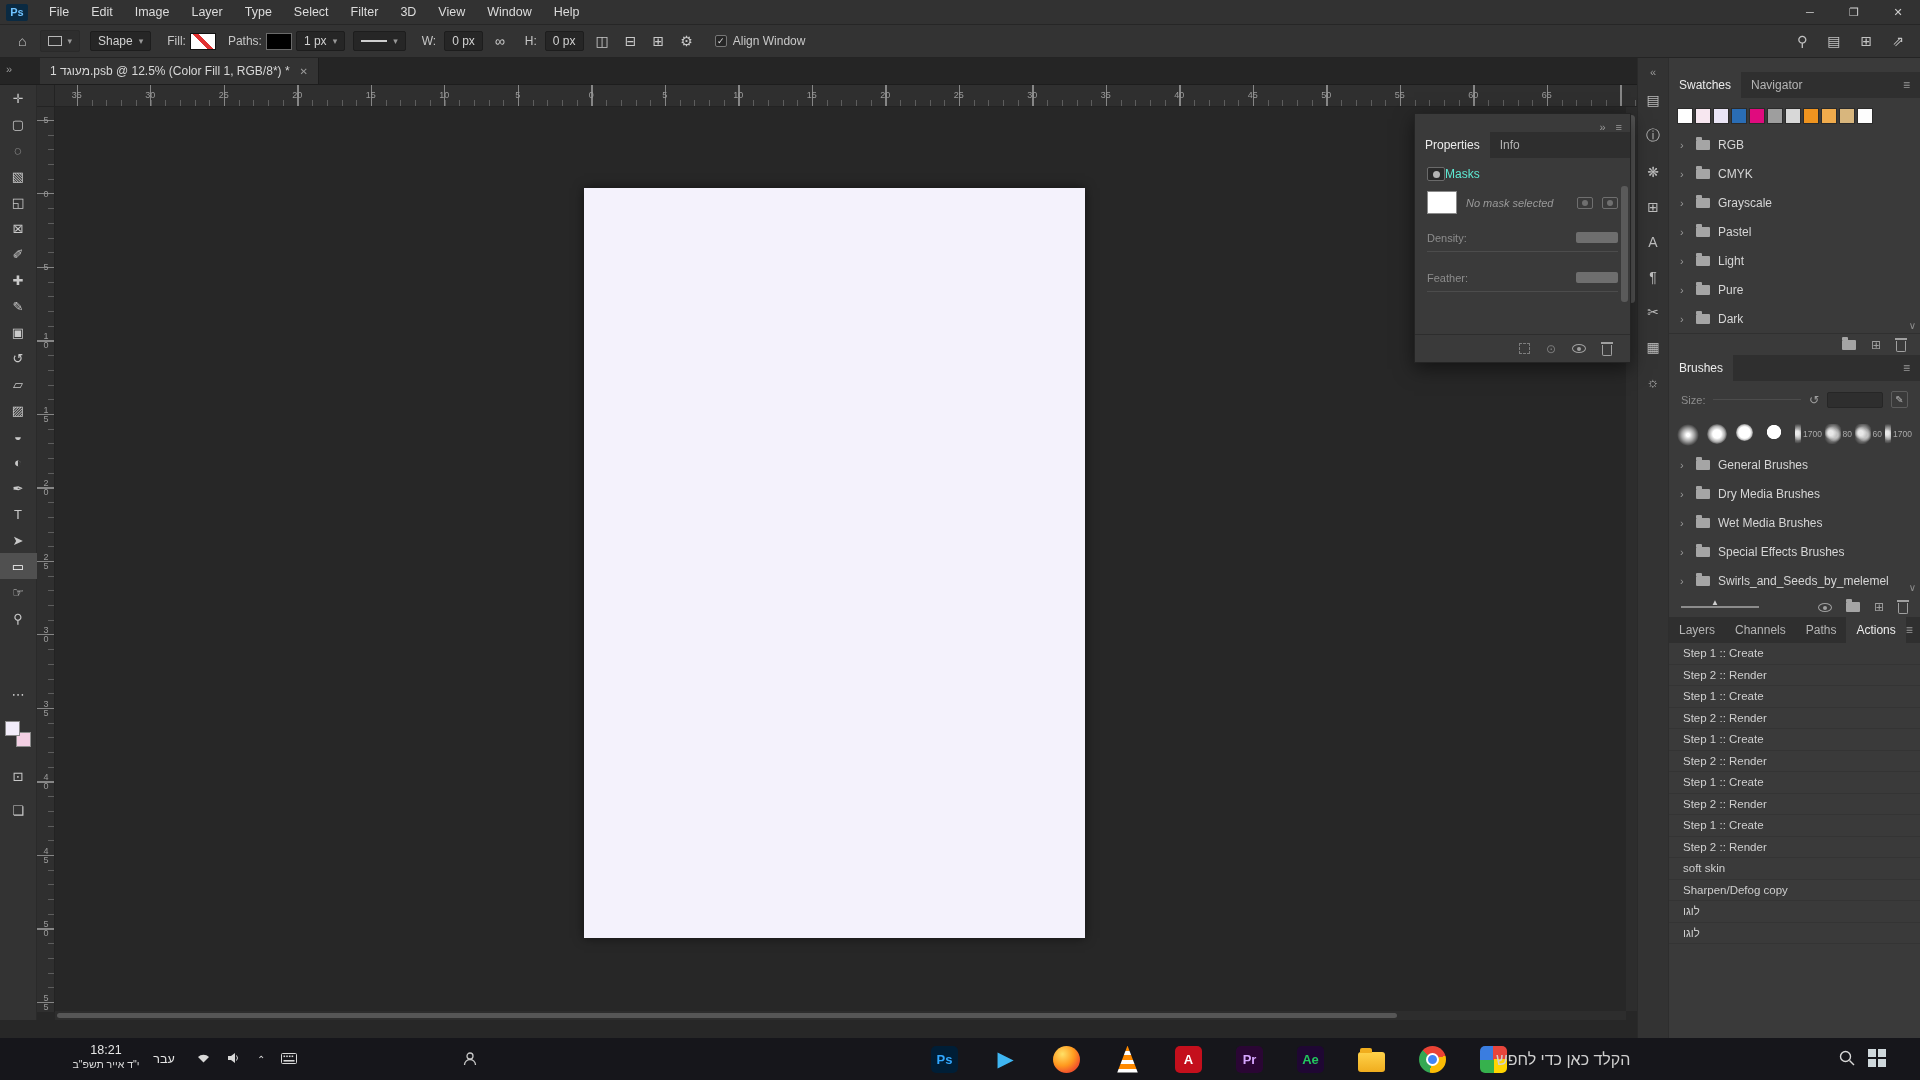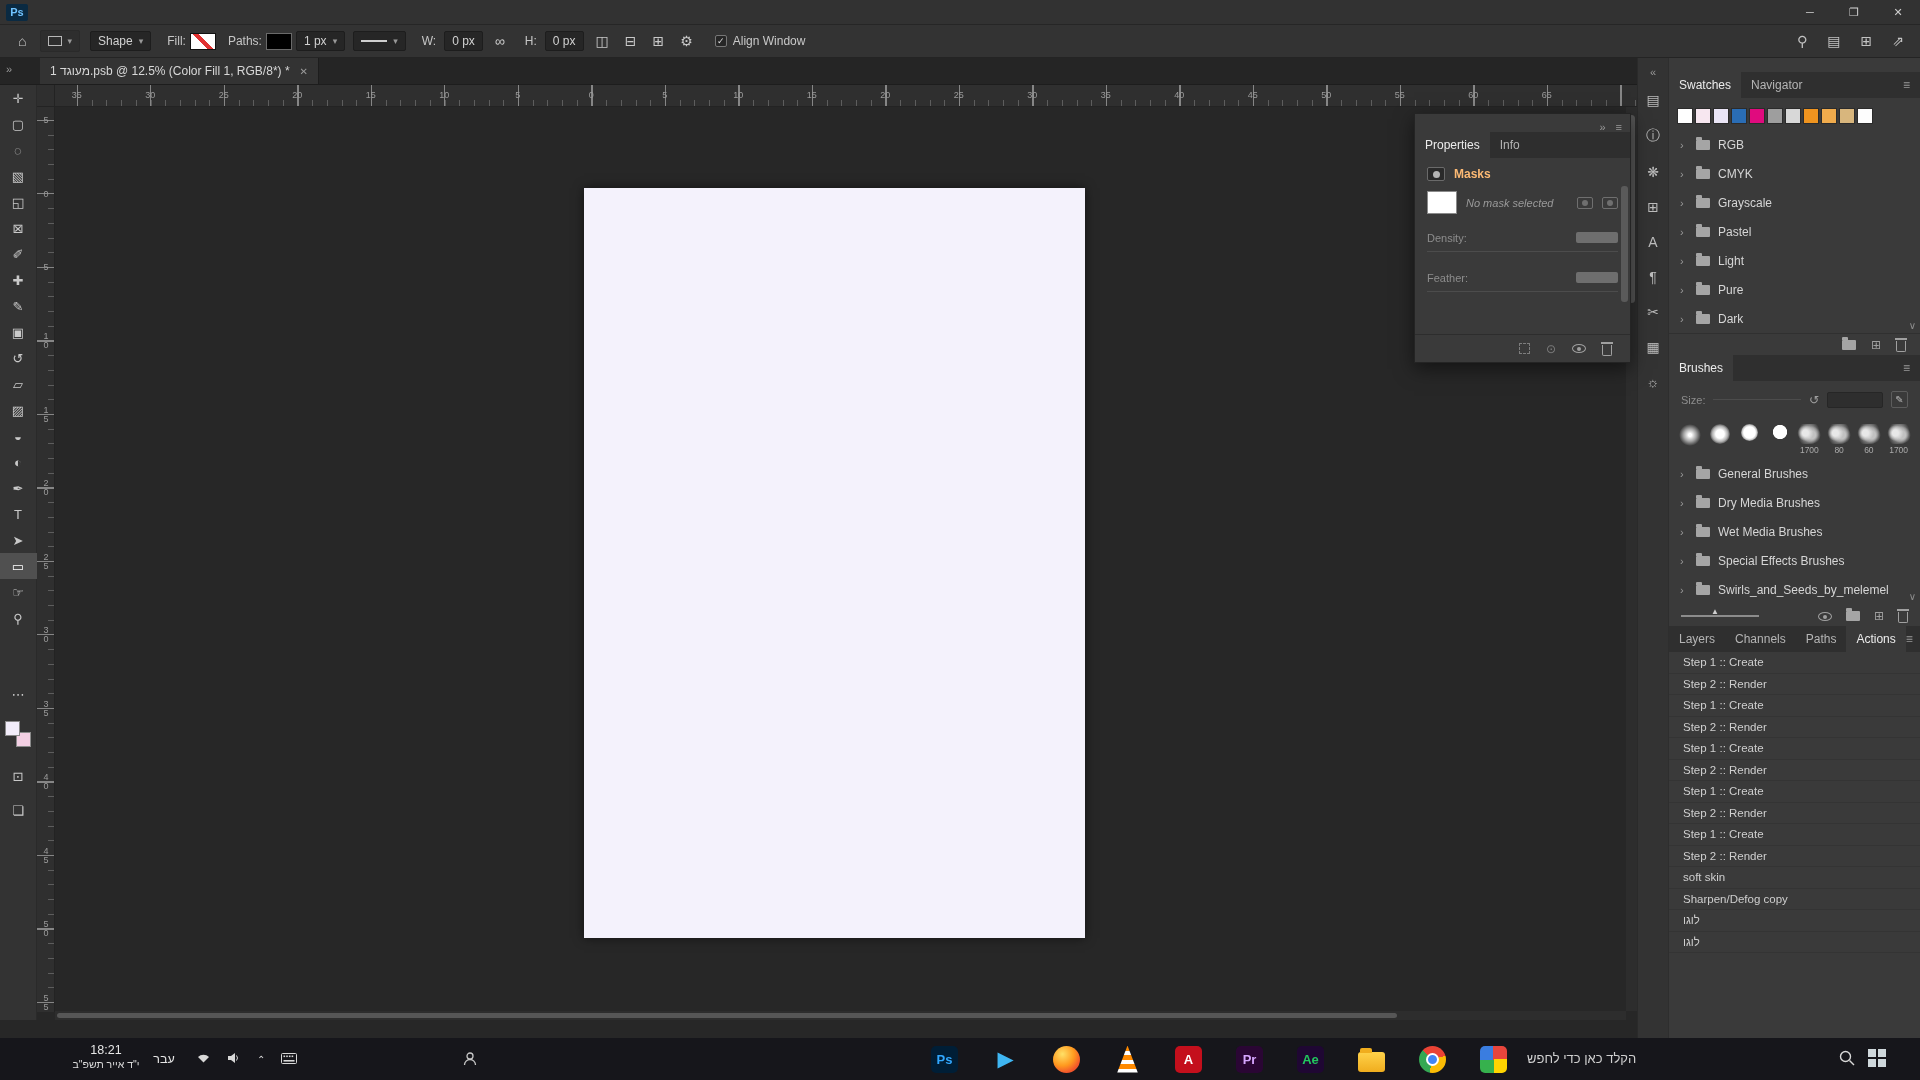--- a/index.html
+++ b/index.html
@@ -68,21 +68,21 @@
   .vscroll { position:absolute; right:0; top:0; bottom:9px; width:11px; background:#2d2d2d; }
   .vscroll .thumb { position:absolute; left:2px; right:2px; top:8px; height:188px; background:#565656; border-radius:4px; }
   .hscroll { position:absolute; left:0; right:11px; bottom:0; height:9px; background:#2d2d2d; }
   .hscroll .thumb { position:absolute; top:2px; bottom:2px; left:2px; width:1340px; background:#565656; border-radius:4px; }
 
   
   .floatpanel { position:absolute; left:1414px; top:113px; width:217px; height:250px; background:#3a3a3a; border:1px solid #242424; box-shadow:0 6px 18px rgba(0,0,0,.5); z-index:6; }
   .fp-header { height:26px; background:#2e2e2e; display:flex; align-items:stretch;margin-top:18px; }
   .ptab { display:flex; align-items:center; padding:0 10px; font-size:12px; color:#b5b5b5; }
   .ptab.active { background:#3a3a3a; color:#ececec; }
-  .masks-row { display:flex; align-items:center; gap:9px; padding:9px 12px 6px; font-size:12px; color:#fdba74;font-weight:bold; }
+  .masks-row { display:flex; align-items:center; padding:9px 12px 6px; font-size:12px; color:#5eead4; }
   .mask-glyph { width:18px; height:14px; background:#2a2a2a; border:1px solid #6a6a6a; border-radius:2px; position:relative; }
   .mask-glyph::after { content:""; position:absolute; left:5px; top:3px; width:7px; height:7px; border-radius:50%; background:#b5b5b5; }
   .maskselect-row { display:flex; align-items:center; gap:9px; margin:4px 12px 0; }
   .mask-thumb { width:30px; height:23px; background:#ffffff; border:1px solid #8a8a8a; }
   .no-mask { font-size:11px; font-style:italic; color:#9a9a9a; flex:1; }
   .mini-mask { width:16px; height:12px; border:1px solid #6f6f6f; border-radius:2px; position:relative; }
   .mini-mask::after { content:""; position:absolute; left:4px; top:2px; width:6px; height:6px; border-radius:50%; background:#6f6f6f; }
   .prop-slider { position:relative; margin:18px 12px 0; height:22px; }
   .prop-slider .lbl { position:absolute; left:0; top:0; font-size:11px; color:#8d8d8d; }
   .prop-slider .valbox { position:absolute; right:0; top:0; width:42px; height:11px; background:#6e6e6e; border-radius:2px; }
@@ -115,21 +115,21 @@
   .i-trash { width:10px; height:11px; border:1px solid #a0a0a0; border-top:none; border-radius:0 0 2px 2px; position:relative; margin-top:3px; display:inline-block; }
   .i-trash::before { content:""; position:absolute; top:-3px; left:-2px; right:-2px; height:2px; background:#a0a0a0; }
   .i-eye { width:14px; height:9px; border:1px solid #a0a0a0; border-radius:50%; position:relative; display:inline-block; }
   .i-eye::after { content:""; position:absolute; left:4px; top:2px; width:4px; height:4px; border-radius:50%; background:#a0a0a0; }
   .glyph-ic { font-size:12px; color:#a0a0a0; }
   .size-row { display:flex; align-items:center; gap:8px; padding:10px 12px 2px; font-size:11px; color:#8d8d8d; }
   .size-row .track { flex:1; height:1px; background:#4c4c4c; }
   .size-box { width:56px; height:16px; background:#2e2e2e; border:1px solid #262626; border-radius:2px; }
   .pen-box { width:17px; height:17px; border:1px solid #5c5c5c; border-radius:2px; display:flex; align-items:center; justify-content:center; font-size:10px; color:#b5b5b5; }
   .brush-row { display:flex; align-items:flex-start; gap:3px; padding:14px 8px 4px; }
-  .brush-cell { width:27px; display:flex; flex-direction:column; align-items:center; gap:2px; }
+  .brush-cell { width:27px; display:flex; flex-direction:row; align-items:center; gap:2px; }
   .dot { border-radius:50%; }
   .dot.d1 { width:22px; height:22px; background:radial-gradient(circle,#ffffff 0 10%,rgba(255,255,255,.55) 40%,transparent 70%); }
   .dot.d2 { width:20px; height:20px; background:radial-gradient(circle,#ffffff 0 30%,rgba(255,255,255,.6) 55%,transparent 75%); }
   .dot.d3 { width:17px; height:17px; background:radial-gradient(circle,#ffffff 0 48%,rgba(255,255,255,.7) 62%,transparent 80%); }
   .dot.d4 { width:16px; height:16px; background:radial-gradient(circle,#ffffff 0 60%,transparent 66%); }
   .brush-tx { width:24px; height:20px; background:
       radial-gradient(circle at 35% 45%, #e8e8e8 0 16%, transparent 42%),
       radial-gradient(circle at 62% 55%, #c2c2c2 0 20%, transparent 48%),
       radial-gradient(circle at 50% 38%, #9a9a9a 0 28%, transparent 62%),
       radial-gradient(circle at 45% 65%, #8a8a8a 0 18%, transparent 50%); }
@@ -159,31 +159,44 @@
   .tb-app { width:61px; height:42px; display:flex; align-items:center; justify-content:center; }
   .tb-app .tile { width:27px; height:27px; border-radius:5px; display:flex; align-items:center; justify-content:center; font-weight:bold; font-size:13px; }
   .tb-app[data-type="glyph"] .tile { background:transparent !important; font-size:21px; font-weight:normal; }
   .tb-app[data-type="firefox"] .tile { border-radius:50%; background:radial-gradient(circle at 35% 30%, #ffe066, #ff9a1f 45%, #f3572b 72%, #d8411f); }
   .tb-app[data-type="vlc"] .tile { border-radius:0; background:repeating-linear-gradient(180deg,#ff8a00 0 5px,#ffffff 5px 9px); clip-path:polygon(50% 0, 88% 100%, 12% 100%); }
   .tb-app[data-type="folder"] .tile { position:relative; height:20px; margin-top:5px; background:linear-gradient(#ffd24a,#f0ad1e); border-radius:3px; }
   .tb-app[data-type="folder"] .tile::before { content:""; position:absolute; top:-4px; left:2px; width:12px; height:5px; background:#f0ad1e; border-radius:2px 2px 0 0; }
   .tb-app[data-type="chrome"] .tile { border-radius:50%; position:relative; background:conic-gradient(from -45deg,#ea4335 0 33%,#fbbc05 33% 66%,#34a853 66% 100%); }
   .tb-app[data-type="chrome"] .tile::after { content:""; position:absolute; inset:7px; border-radius:50%; background:#4285f4; border:2.5px solid #ffffff; }
   .tb-app[data-type="photos"] .tile { background:conic-gradient(#e8453c 0 25%,#ffd400 25% 50%,#36b14d 50% 75%,#3a7de0 75% 100%); }
-  .tb-search-text { position:absolute; left:1527px; top:13px; font-size:13px; color:#d0d0d0; }
+  .tb-search-text { position:absolute; left:1496px; top:13px; font-size:16px; color:#d0d0d0; }
   .tb-search-icon { position:absolute; left:1838px; top:11px; }
   .tb-start { position:absolute; left:1868px; top:11px; }
 </style>
 </head>
 <body>
 
 <div class="screen">
 
   <div class="menubar">
     <div class="ps-logo">Ps</div>
+    <div class="menu-items">
+      <span class="menu-item">File</span>
+        <span class="menu-item">Edit</span>
+        <span class="menu-item">Image</span>
+        <span class="menu-item">Layer</span>
+        <span class="menu-item">Type</span>
+        <span class="menu-item">Select</span>
+        <span class="menu-item">Filter</span>
+        <span class="menu-item">3D</span>
+        <span class="menu-item">View</span>
+        <span class="menu-item">Window</span>
+        <span class="menu-item">Help</span>
+    </div>
     <div class="win-controls">
       <span class="win-btn">─</span>
       <span class="win-btn">❐</span>
       <span class="win-btn">✕</span>
     </div>
   </div>
 
   <div class="optionsbar">
     <span class="ob-icon">⌂</span>
     <div class="ob-preset">

